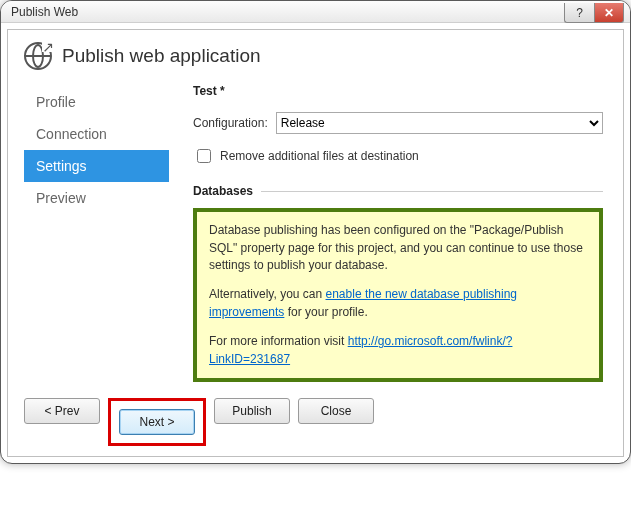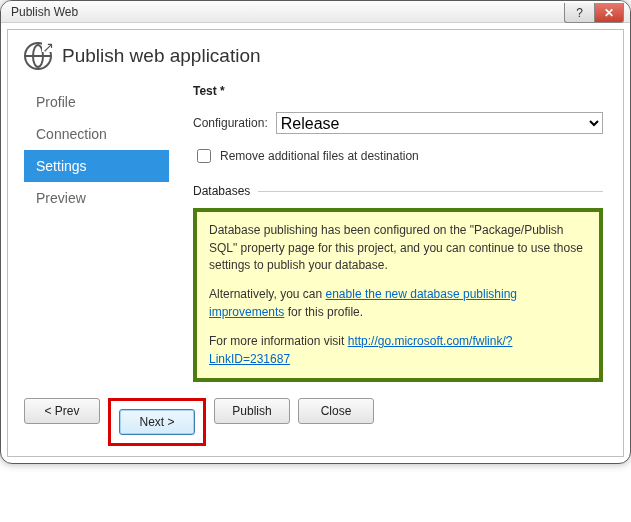--- a/index.html
+++ b/index.html
@@ -164,21 +164,21 @@
     align-items: center;
     gap: 8px;
     margin-bottom: 12px;
   }
   .row label {
     color: #333;
   }
   select {
     flex: 1;
     height: 22px;
-    font-size: 16px;
+    font-size: 12px;
     border: 1px solid #aaa;
     background: #fff;
   }
   .checkbox-row {
     display: flex;
     align-items: center;
     gap: 6px;
     margin-bottom: 18px;
     color: #333;
   }
@@ -188,21 +188,21 @@
   .db-section {
     margin-top: 4px;
   }
   .db-header {
     display: flex;
     align-items: center;
     gap: 8px;
     margin-bottom: 10px;
   }
   .db-label {
-    font-weight: normal;
+    font-weight: bold;
     color: #222;
   }
   .db-line {
     flex: 1;
     height: 1px;
     background: #ccc;
   }
   .db-info {
     background: #ffffc8;
     border: 4px solid #4d7c0f;
@@ -300,21 +300,21 @@
         </div>
 
         <div class="db-section">
           <div class="db-header">
             <span class="db-label">Databases</span>
             <div class="db-line"></div>
           </div>
           <div class="db-info">
             <p>Database publishing has been configured on the "Package/Publish SQL" property page for this project, and you can continue to use those settings to publish your database.</p>
             <p>
-              <span>Alternatively, you can </span><a href="#">enable the new database publishing improvements</a><span> for this profile.</span>
+              <span>Alternatively, you can </span><a href="#">enable the new database publishing improvements</a><span> for your profile.</span>
             </p>
             <p>
               <span>For more information visit </span><a href="#">http://go.microsoft.com/fwlink/?LinkID=231687</a>
             </p>
           </div>
         </div>
 
       </div>
     </div>
 

